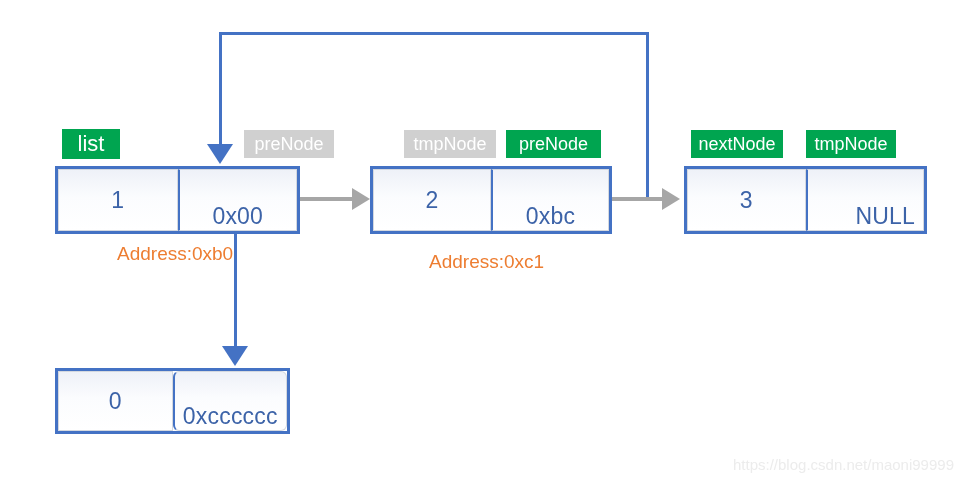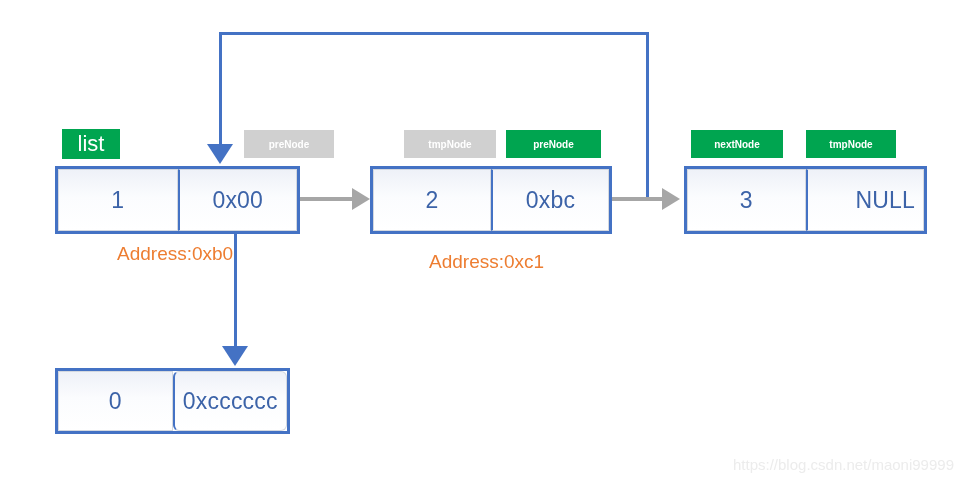--- a/index.html
+++ b/index.html
@@ -22,30 +22,30 @@
   .cell{
     box-sizing:border-box;
     border:1px solid #D4D8DF;
     background:linear-gradient(180deg,#eef1f8 0%,#fbfcfe 45%,#ffffff 100%);
     display:flex;align-items:center;justify-content:center;
     color:#3C63A8;
     font-size:23px;
     letter-spacing:.2px;
     white-space:nowrap;
   }
-  .cell.sep{border-left:2px solid #4472C4;}
+  .cell.sep{border-left:2px solid #4472C4;align-items:flex-end;}
 
   
   .badge{
     position:absolute;
     box-sizing:border-box;
     display:flex;align-items:center;justify-content:center;
     color:#ffffff;
-    font-size:10px;
-    font-weight:bold;
+    font-size:18px;
+    font-weight:normal;
     white-space:nowrap;
     height:28px;
   }
   .badge.green{background:#00A550;}
   .badge.gray{background:#D0D0D0;}
   .badge.big{font-size:22px;font-weight:normal;}
 
   
   .addr{
     position:absolute;

